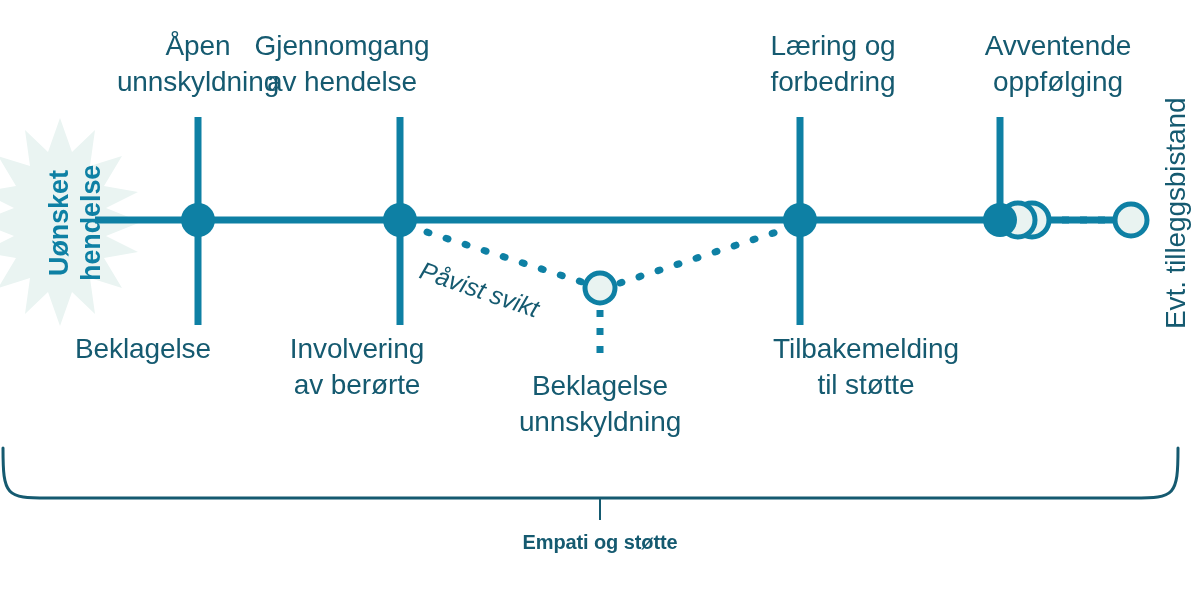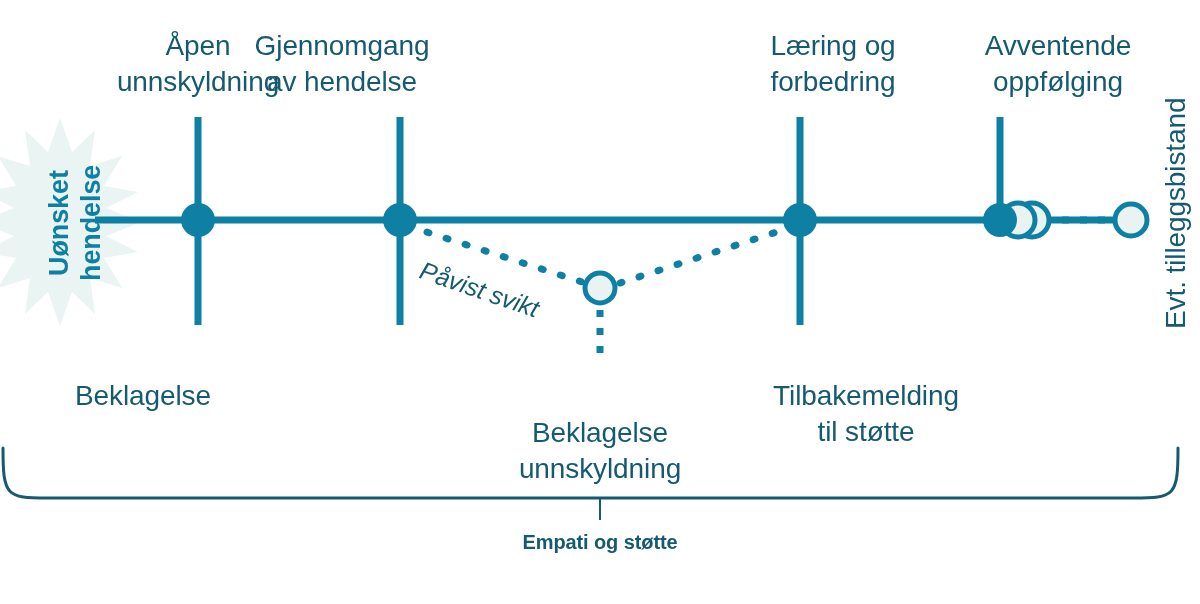--- a/index.html
+++ b/index.html
@@ -30,21 +30,21 @@
     position: absolute;
     color: #155A70;
     font-family: "Liberation Sans", "DejaVu Sans", sans-serif;
     font-size: 28px;
     line-height: 1.28;
     text-align: center;
     white-space: pre-line;
     letter-spacing: -0.1px;
   }
   .lbl-top   { transform: translate(-50%, 0); }
-  .lbl-bot   { transform: translate(-50%, 0); margin-top: 47px; }
+  .lbl-bot   { transform: translate(-50%, 0); }
   .lbl-rot-left {
     color: #0E80A4;
     font-weight: bold;
     font-size: 27px;
     line-height: 1.18;
     writing-mode: vertical-rl;
     transform: rotate(180deg);
     text-align: center;
     white-space: pre-line;
   }
@@ -121,20 +121,22 @@
 av hendelse</div>
 
   <div class="lbl lbl-top" style="left:833px; top:28px; width:240px;">Læring og
 forbedring</div>
 
   <div class="lbl lbl-top" style="left:1058px; top:28px; width:240px;">Avventende
 oppfølging</div>
 
   <div class="lbl lbl-bot" style="left:143px; top:331px; width:260px;">Beklagelse</div>
 
+  <div class="lbl lbl-bot" style="left:357px; top:331px; width:280px;">Involvering
+av berørte</div>
 
   <div class="lbl lbl-bot" style="left:866px; top:331px; width:300px;">Tilbakemelding
 til støtte</div>
 
   <div class="lbl lbl-bot" style="left:600px; top:368px; width:320px;">Beklagelse
 unnskyldning</div>
 
   <div class="lbl lbl-diag" style="left:421px; top:253px; transform: rotate(19deg);">Påvist svikt</div>
 
   <div class="lbl lbl-rot-right" style="left:1158px; top:58px; height:310px;">Evt. tilleggsbistand</div>

